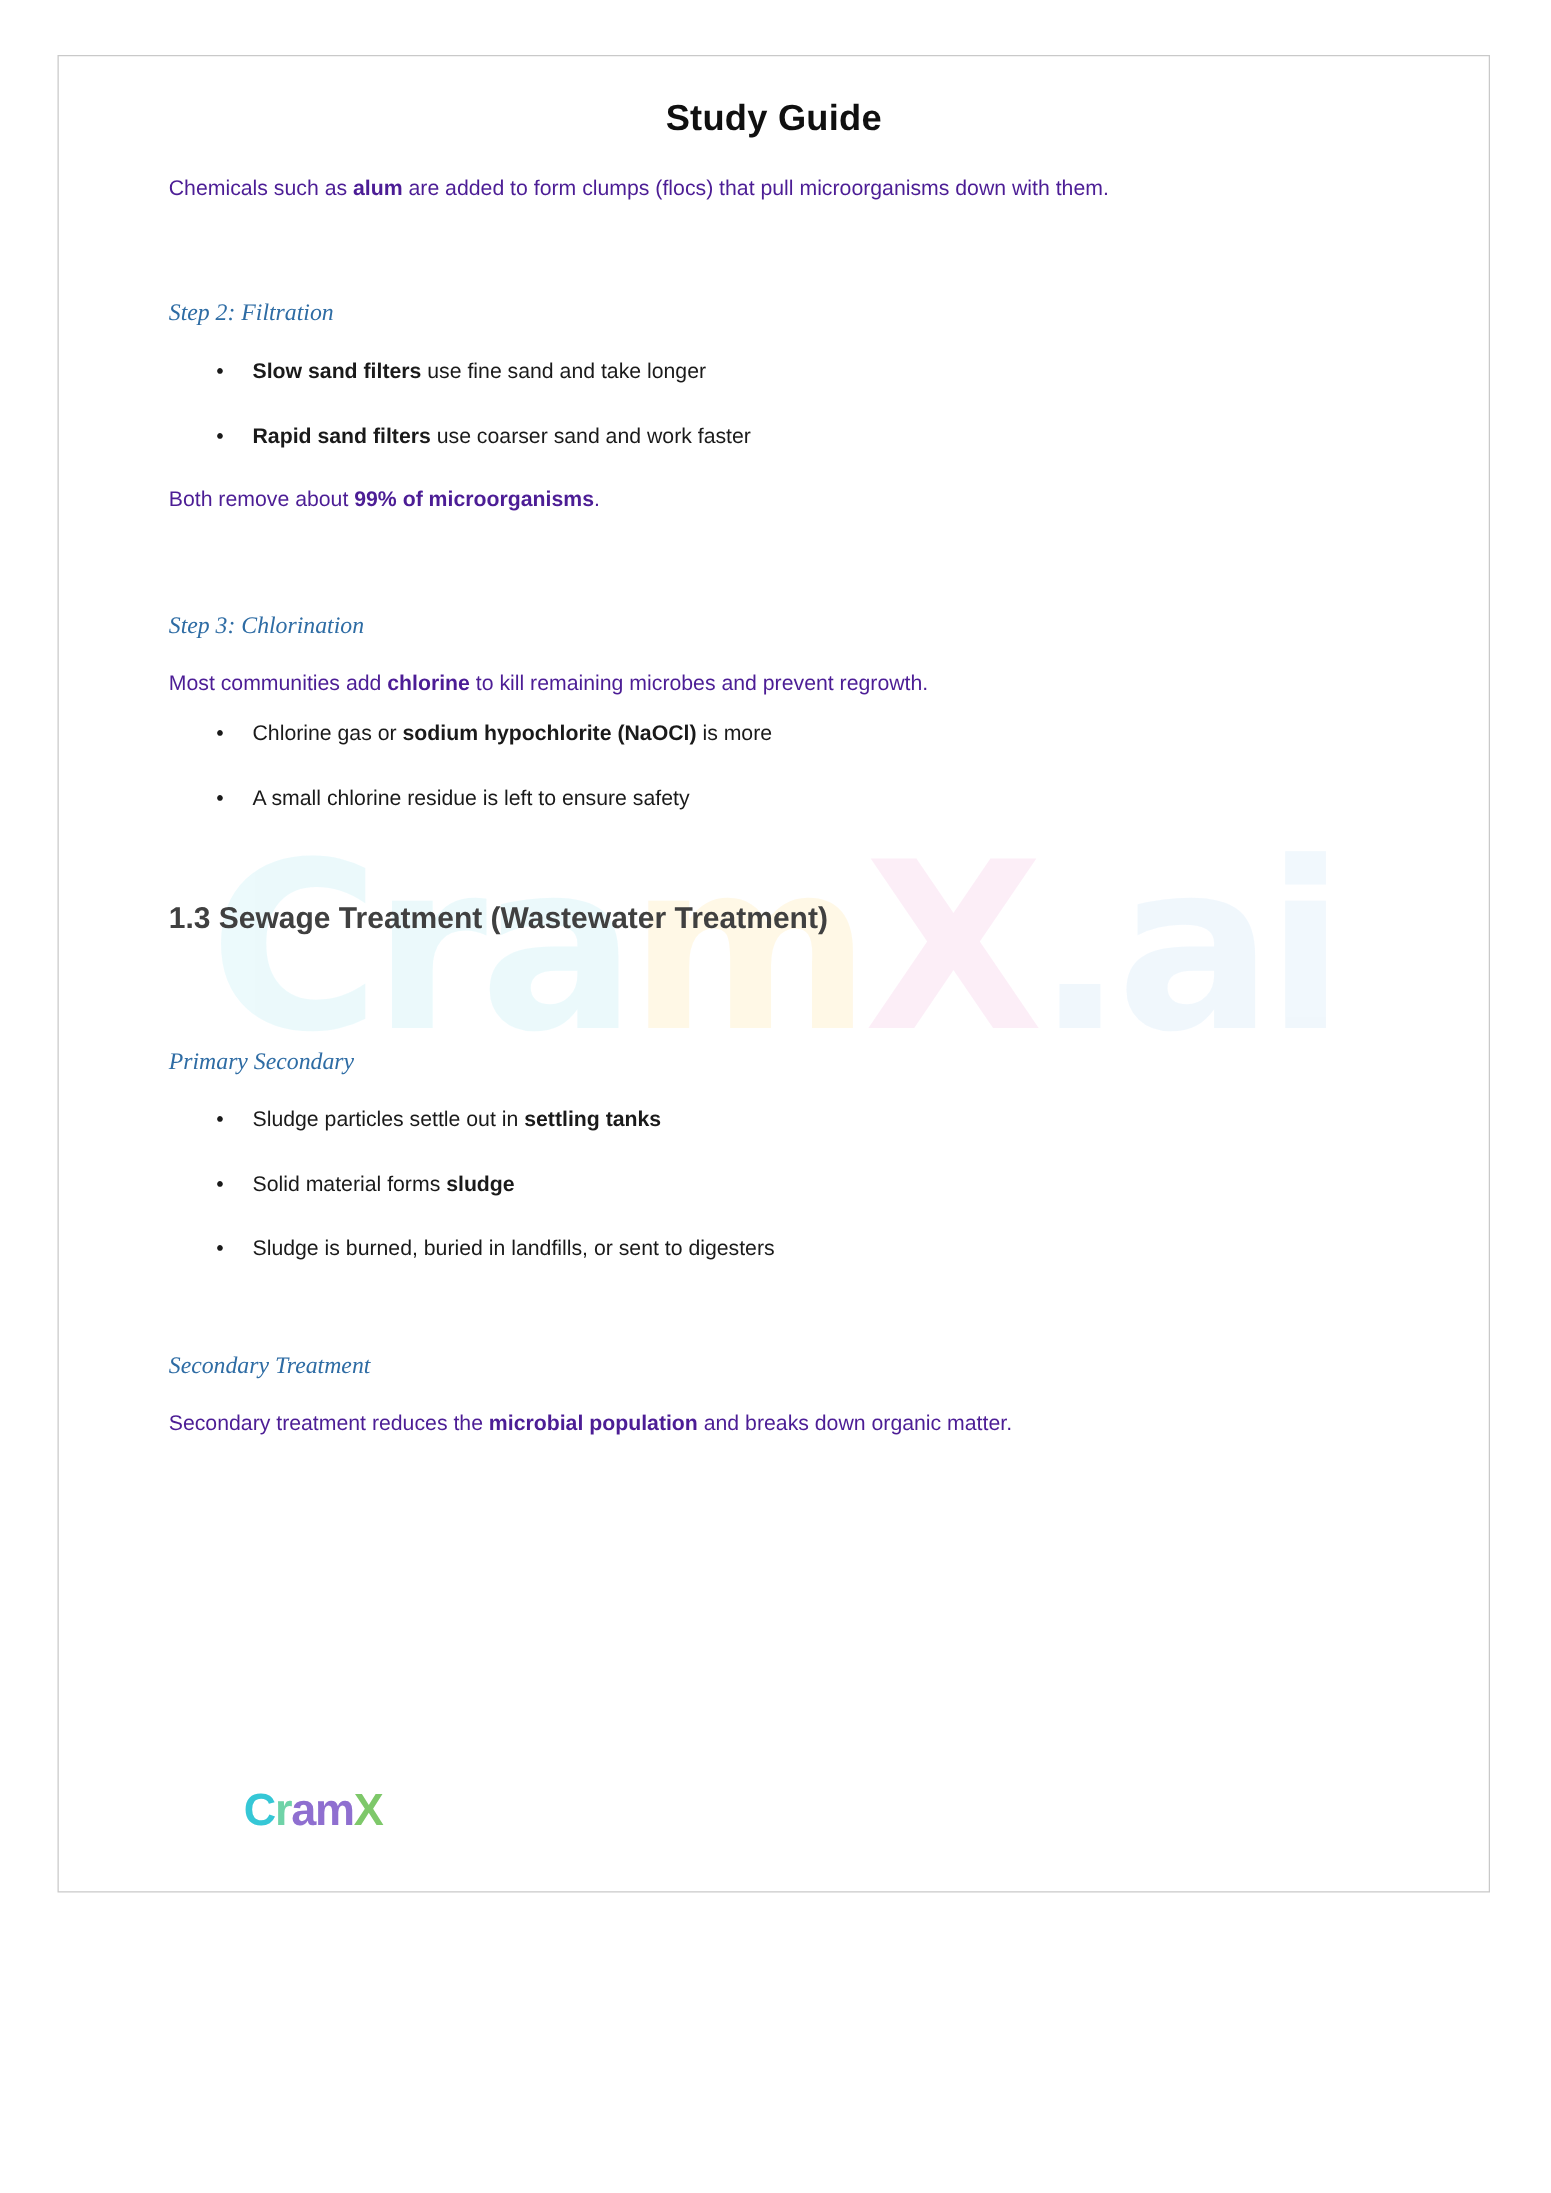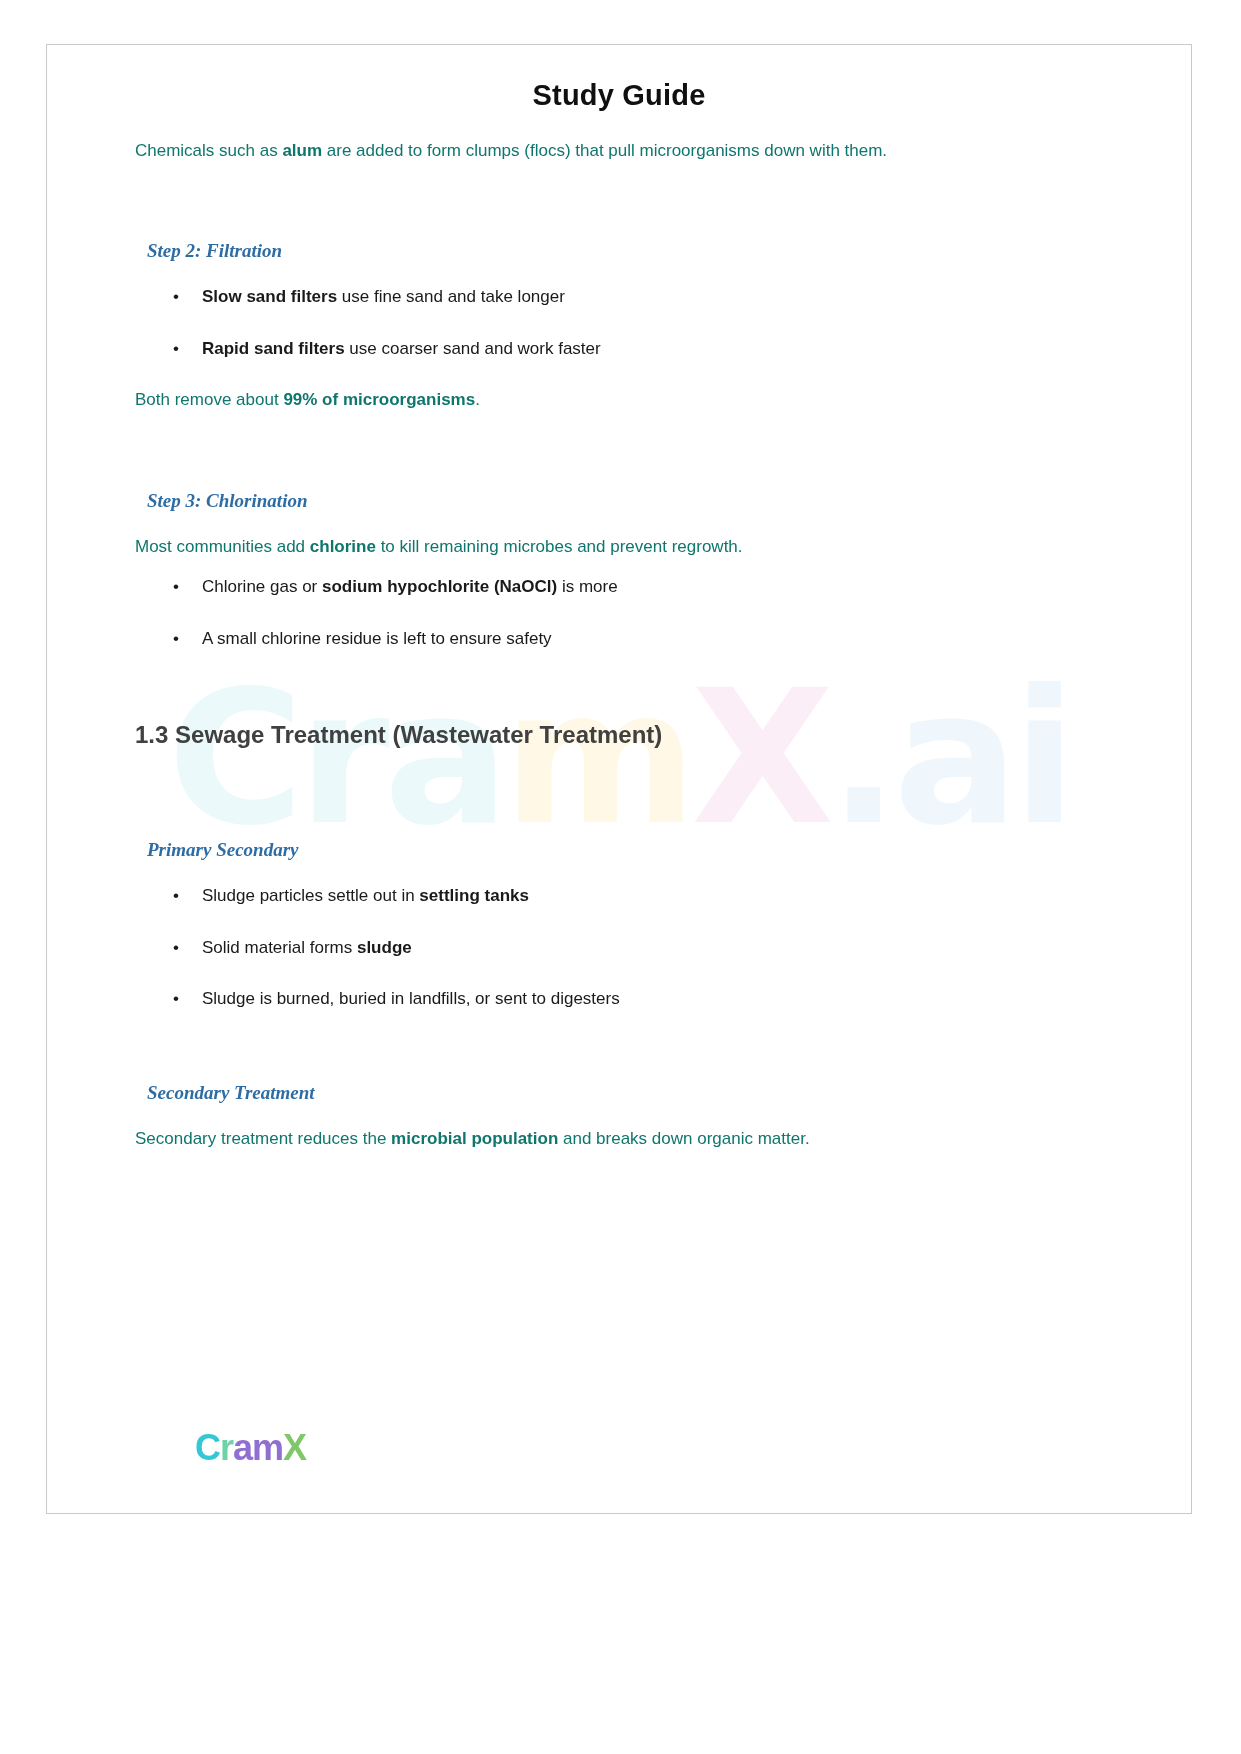--- a/index.html
+++ b/index.html
@@ -38,30 +38,30 @@
     font-size: 29px;
     font-weight: bold;
     color: #101010;
     margin: 0 0 26px 0;
     letter-spacing: 0.2px;
   }
   p.para {
     font-size: 17px;
     line-height: 1.55;
     margin: 0 0 0 0;
-    color: #0f766e;
+    color: #4c1d95;
   }
   .gap-lg { height: 76px; }
   .gap-md { height: 44px; }
   h3.sub-head {
     font-size: 19px;
     font-style: italic;
-    font-weight: bold;
+    font-weight: normal;
     color: #2e6ca4;
-    margin: 0 0 22px 12px;
+    margin: 0 0 22px 0;
     font-family: "Liberation Serif", serif;
   }
   h2.section-head {
     font-size: 24px;
     font-weight: bold;
     color: #404040;
     margin: 0 0 14px 0;
     font-family: "Liberation Sans", sans-serif;
   }
   ul.bullets {

